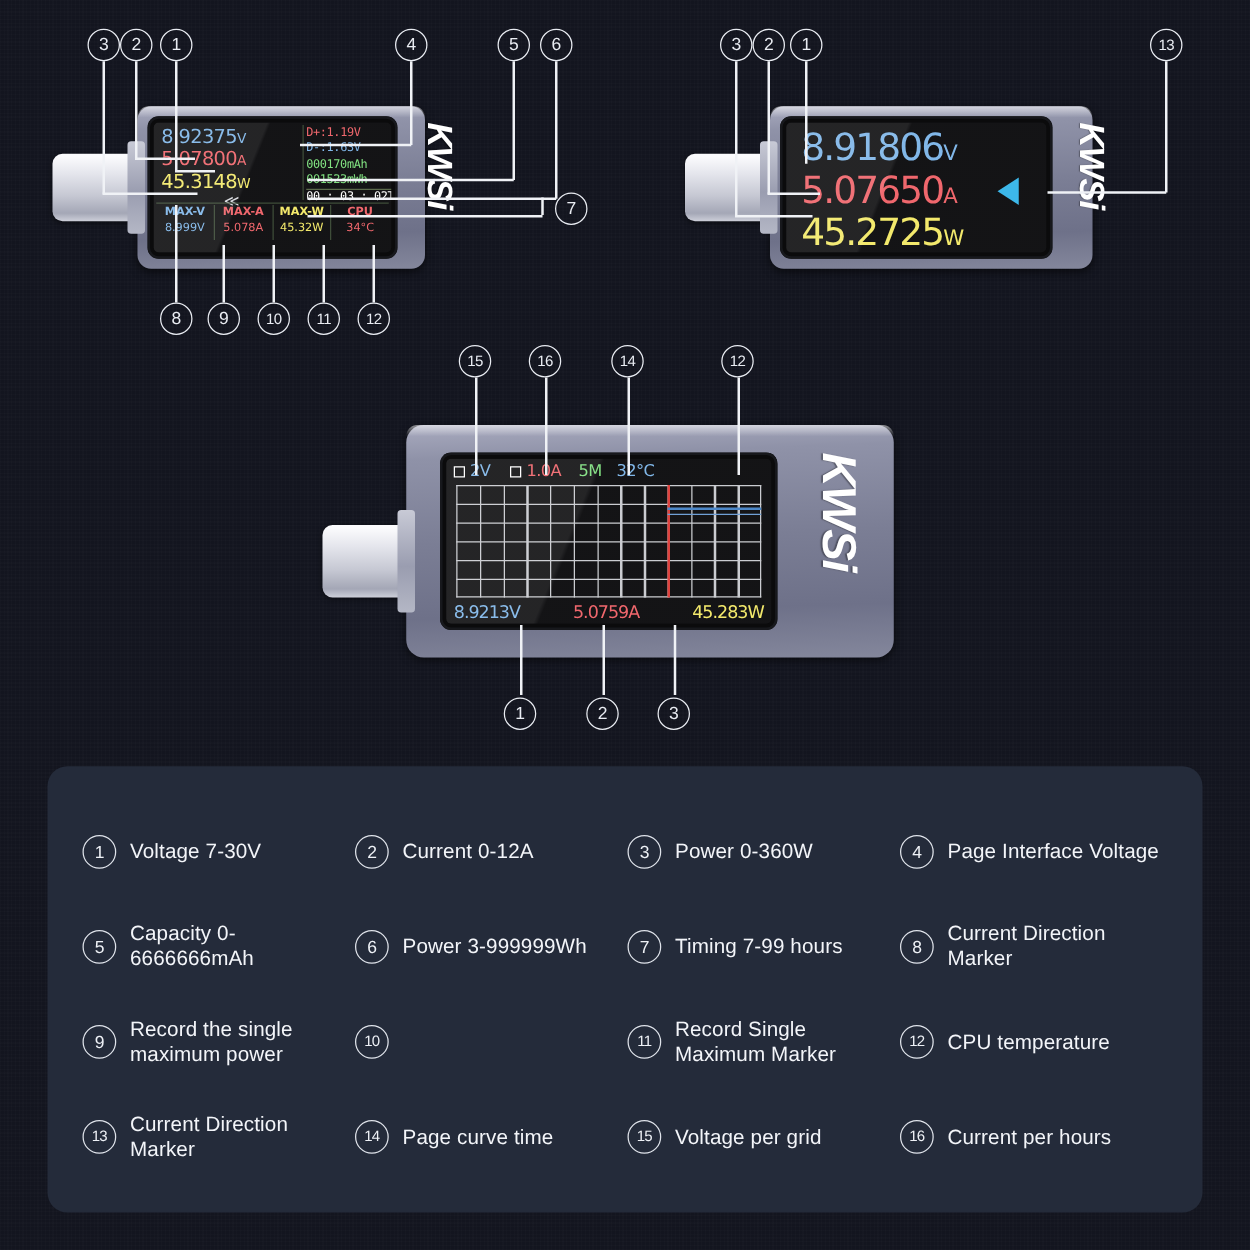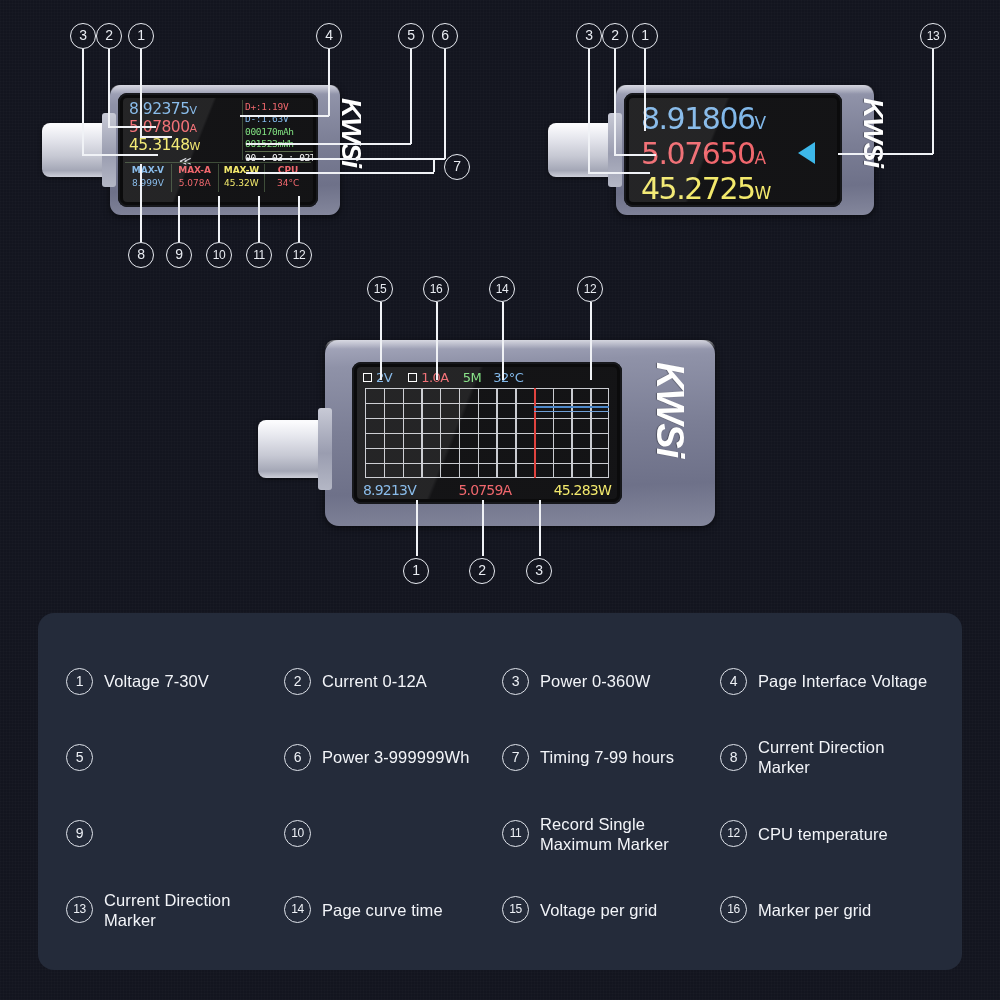--- a/index.html
+++ b/index.html
@@ -370,35 +370,37 @@
         <div class="lg-item">
           <div class="lg-num">3</div>
           <div class="lg-txt">Power 0-360W</div>
         </div>
         <div class="lg-item">
           <div class="lg-num">4</div>
           <div class="lg-txt">Page Interface Voltage</div>
         </div>
         <div class="lg-item">
           <div class="lg-num">5</div>
+          <div class="lg-txt">Capacity 0-6666666mAh</div>
         </div>
         <div class="lg-item">
           <div class="lg-num">6</div>
           <div class="lg-txt">Power 3-999999Wh</div>
         </div>
         <div class="lg-item">
           <div class="lg-num">7</div>
           <div class="lg-txt">Timing 7-99 hours</div>
         </div>
         <div class="lg-item">
           <div class="lg-num">8</div>
           <div class="lg-txt">Current Direction Marker</div>
         </div>
         <div class="lg-item">
           <div class="lg-num">9</div>
+          <div class="lg-txt">Record the single maximum power</div>
         </div>
         <div class="lg-item">
           <div class="lg-num two">10</div>
         </div>
         <div class="lg-item">
           <div class="lg-num two">11</div>
           <div class="lg-txt">Record Single Maximum Marker</div>
         </div>
         <div class="lg-item">
           <div class="lg-num two">12</div>
@@ -411,18 +413,18 @@
         <div class="lg-item">
           <div class="lg-num two">14</div>
           <div class="lg-txt">Page curve time</div>
         </div>
         <div class="lg-item">
           <div class="lg-num two">15</div>
           <div class="lg-txt">Voltage per grid</div>
         </div>
         <div class="lg-item">
           <div class="lg-num two">16</div>
-          <div class="lg-txt">Marker per grid</div>
+          <div class="lg-txt">Current per hours</div>
         </div>
       </div>
   </div>
 
 </div>
 
 </body></html>

